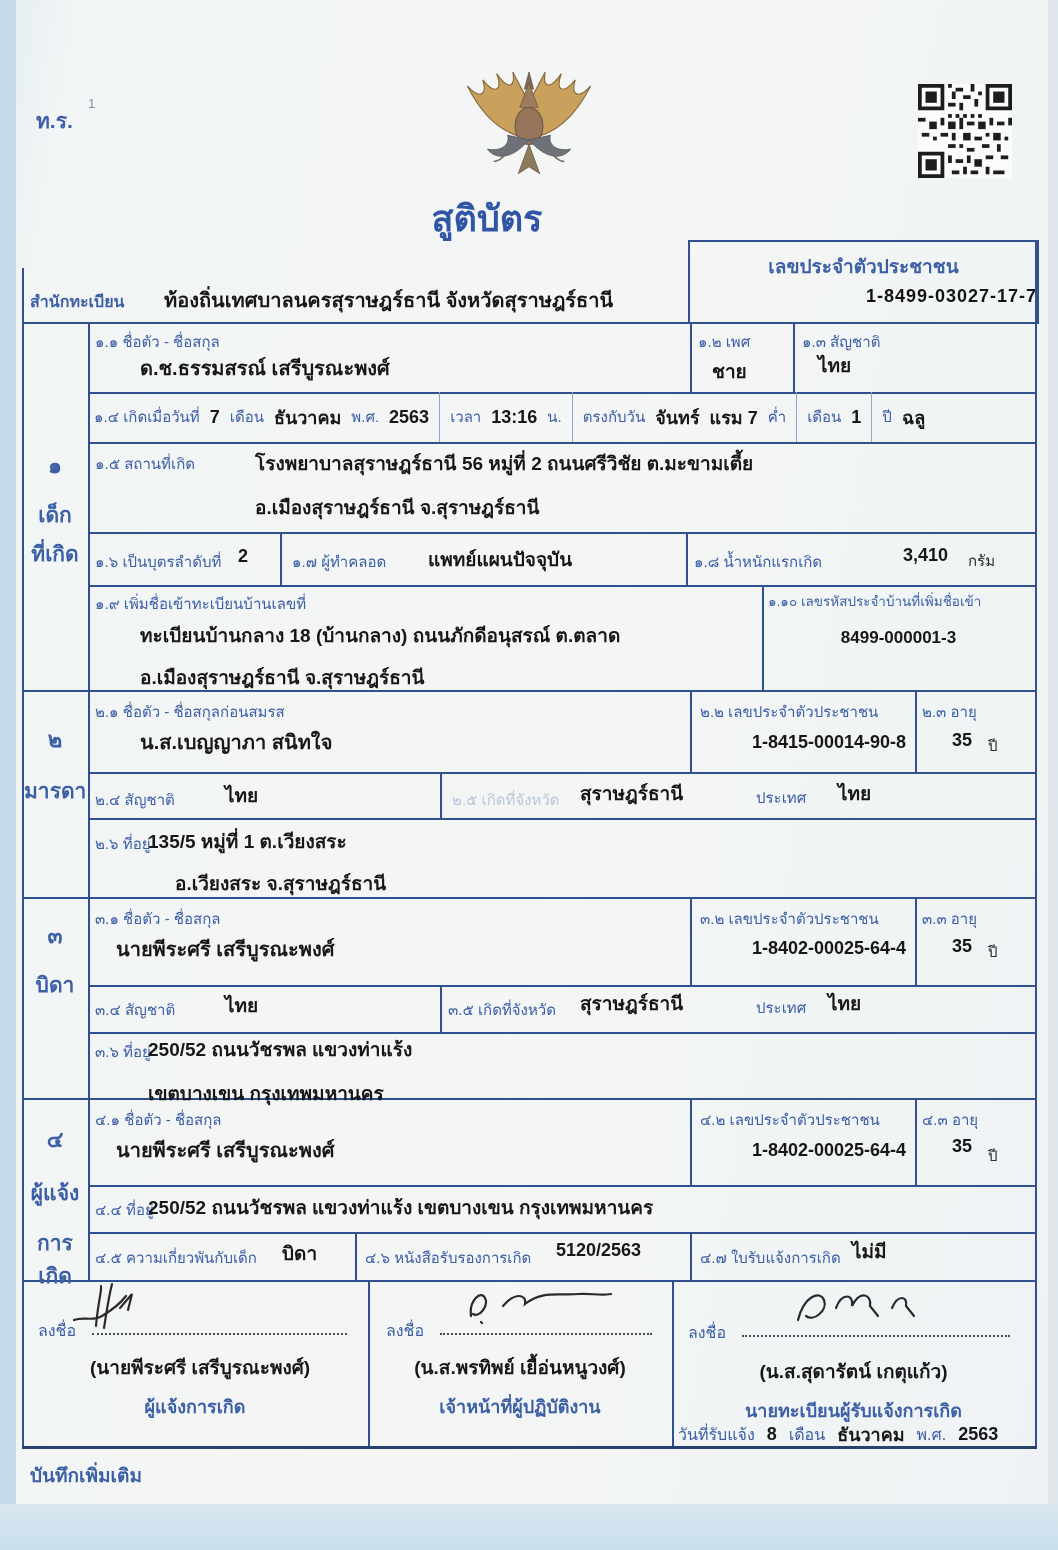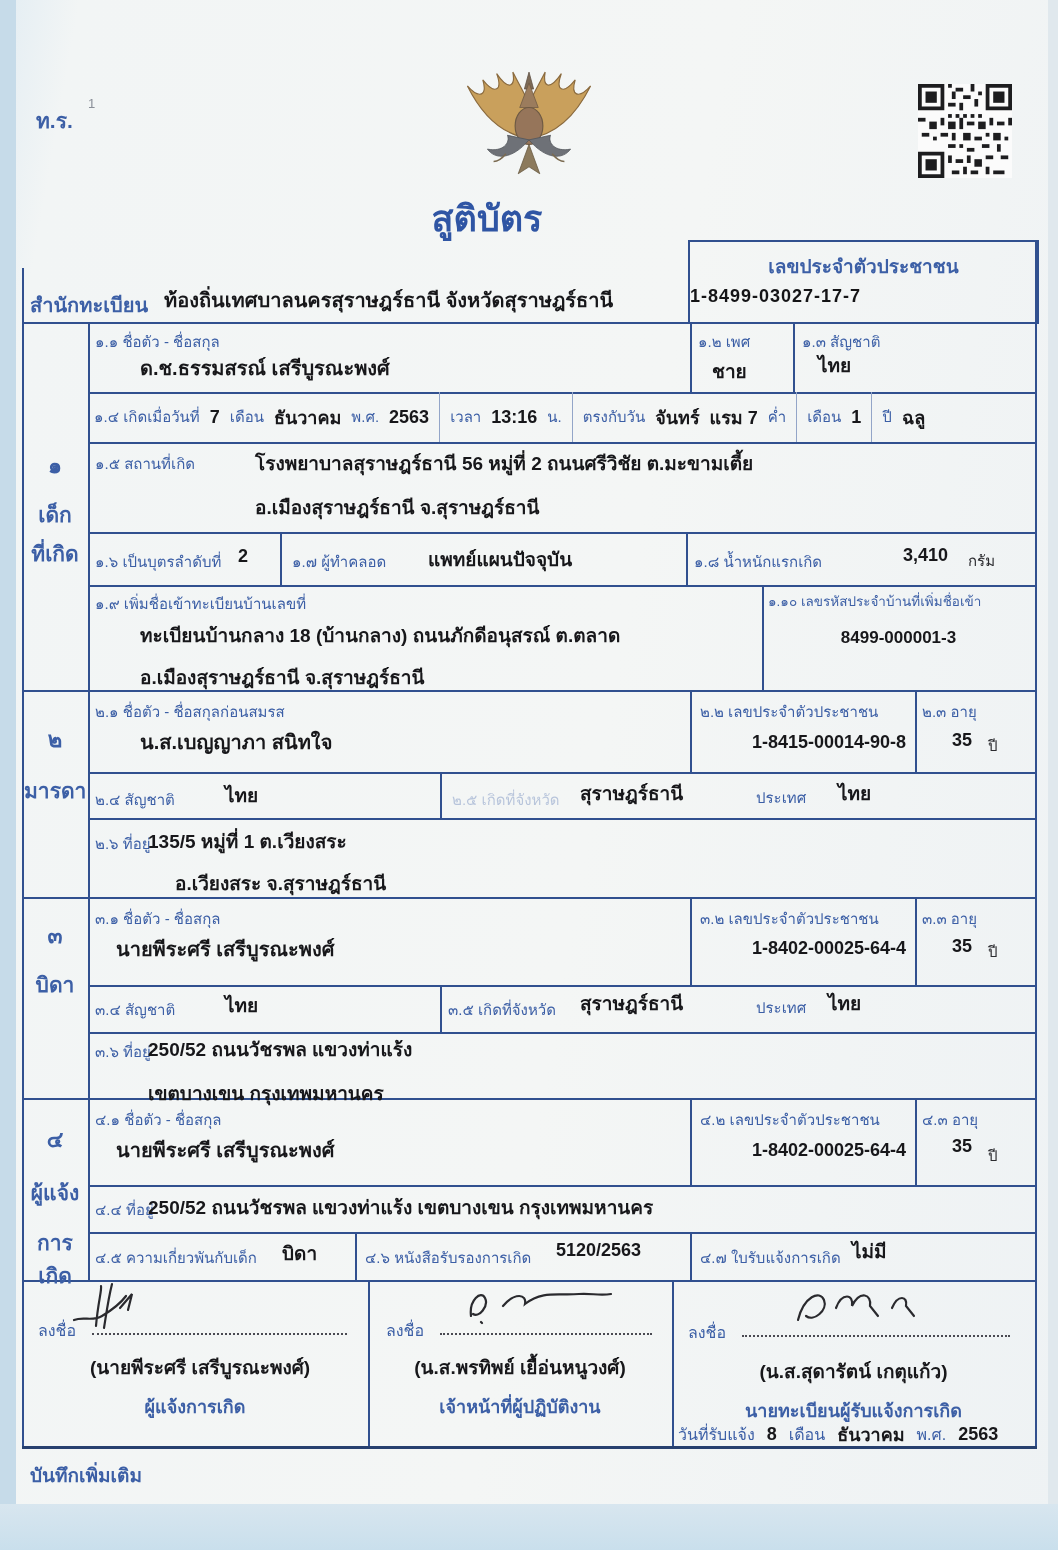--- a/index.html
+++ b/index.html
@@ -22,21 +22,21 @@
   .side{position:absolute;color:#3c5fa6;font-weight:bold;text-align:center;}
   .flexrow{position:absolute;display:flex;align-items:center;gap:10px;}
   .flexrow .fl{color:#3c5fa6;font-size:15px;white-space:nowrap;}
   .flexrow .fv{color:#17171a;font-weight:bold;font-size:18px;white-space:nowrap;}
   .sep{width:1px;align-self:stretch;background:#93a5c8;}
   .dots{position:absolute;border-bottom:2px dotted #4a4a52;height:1px;}
   .signame{position:absolute;text-align:center;color:#17171a;font-weight:bold;font-size:19px;}
   .sigrole{position:absolute;text-align:center;color:#3c5fa6;font-weight:bold;font-size:18px;}
   .idbox{position:absolute;left:688px;top:240px;width:347px;height:80px;border:2px solid #31508f;}
   .idbox .t{position:absolute;left:0;top:9px;width:100%;text-align:center;color:#3c5fa6;font-weight:bold;font-size:19px;}
-  .idbox .v{position:absolute;left:0;top:44px;width:100%;text-align:left;color:#141416;font-weight:bold;font-size:18px;letter-spacing:1px;}
+  .idbox .v{position:absolute;left:0;top:44px;width:100%;text-align:right;color:#141416;font-weight:bold;font-size:18px;letter-spacing:1px;}
   .title{position:absolute;left:0;top:190px;width:974px;text-align:center;color:#2f55a4;font-weight:bold;font-size:36px;}
   .faded{opacity:0.32;}
 </style>
 </head>
 <body>
 
 <div class="page">
   <div class="edge-left"></div>
   <div class="edge-right"></div>
   <div class="edge-bottom"></div>
@@ -119,21 +119,21 @@
     </g>
   </svg>
 
   <div class="title">สูติบัตร</div>
 
   <div class="idbox">
     <div class="t">เลขประจำตัวประชาชน</div>
     <div class="v">1-8499-03027-17-7</div>
   </div>
 
-  <div class="abs" style="left:30px;top:289px;color:#3c5fa6;font-weight:bold;font-size:20px;">สำนักทะเบียน</div>
+  <div class="abs" style="left:30px;top:289px;color:#3c5fa6;font-weight:bold;font-size:16px;">สำนักทะเบียน</div>
   <div class="abs" style="left:164px;top:284px;color:#17171a;font-weight:bold;font-size:20px;">ท้องถิ่นเทศบาลนครสุราษฎร์ธานี จังหวัดสุราษฎร์ธานี</div>
 
   <div class="vl" style="left:22px;top:268px;height:1181px;"></div>
   <div class="vl" style="left:1035px;top:240px;height:1209px;"></div>
   <div class="hl" style="left:22px;top:322px;width:1015px;"></div>
   <div class="hl thick" style="left:22px;top:1446px;width:1015px;"></div>
   <div class="vl" style="left:88px;top:322px;height:958px;"></div>
 
   <div class="hl" style="left:22px;top:690px;width:1015px;"></div>
   <div class="hl" style="left:22px;top:897px;width:1015px;"></div>

